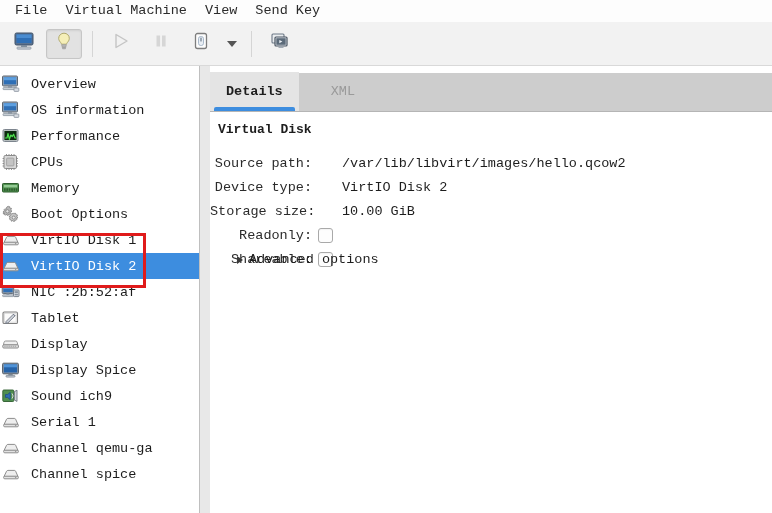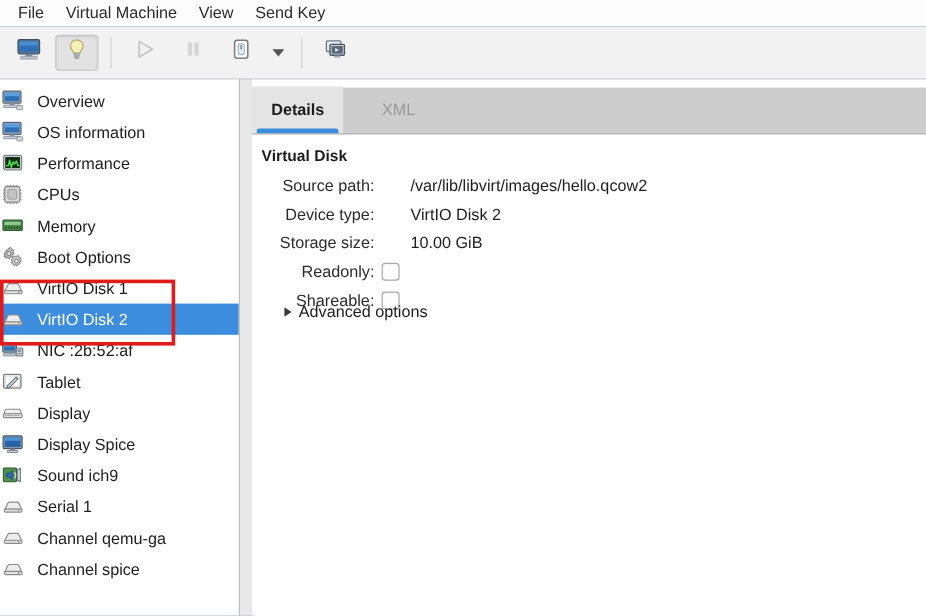--- a/index.html
+++ b/index.html
@@ -4,21 +4,21 @@
 <style>
   * { box-sizing: border-box; }
   html, body {
     margin: 0; padding: 0;
     width: 772px; height: 513px;
     overflow: hidden;
     background: #ffffff;
     font-family: "Liberation Sans", sans-serif;
     -webkit-font-smoothing: antialiased;
   }
-  #app { position: relative; width: 772px; height: 513px; background: #0f766e; }
+  #app { position: relative; width: 772px; height: 513px; background: #6d28d9; font-family: Liberation Mono, monospace; }
 
   
   .menubar {
     position: absolute; left: 0; top: 0; width: 772px; height: 22px;
     background: #fdfdfd;
     display: flex; align-items: center;
     padding-left: 6px;
     font-size: 13.5px; color: #2b2b2b;
   }
   .menu-item {
@@ -107,21 +107,21 @@
     height: 4px; background: #3d8ddf; border-radius: 2px 2px 0 0;
   }
   .tab.inactive { color: #9a9a9a; padding-left: 32px; }
 
   .panel { position: absolute; left: 0; top: 47px; width: 562px; height: 400px; background: #fff; }
   .panel-title {
     position: absolute; left: 8px; top: 9px;
     font-size: 13px; font-weight: bold; color: #1d1d1d;
   }
   .rows { position: absolute; left: 0; top: 34px; width: 100%; }
-  .row { display: flex; align-items: flex-start; height: 24px; }
+  .row { display: flex; align-items: flex-end; height: 24px; }
   .row .lbl {
     width: 108px; text-align: right; padding-right: 6px;
     font-size: 13.5px; color: #2b2b2b; white-space: nowrap;
   }
   .row .val {
     font-size: 13.5px; color: #1d1d1d; white-space: nowrap; margin-left: 24px;
   }
   .cbx {
     width: 15px; height: 15px;
     border: 1px solid #a9a9a9; border-radius: 3px;

